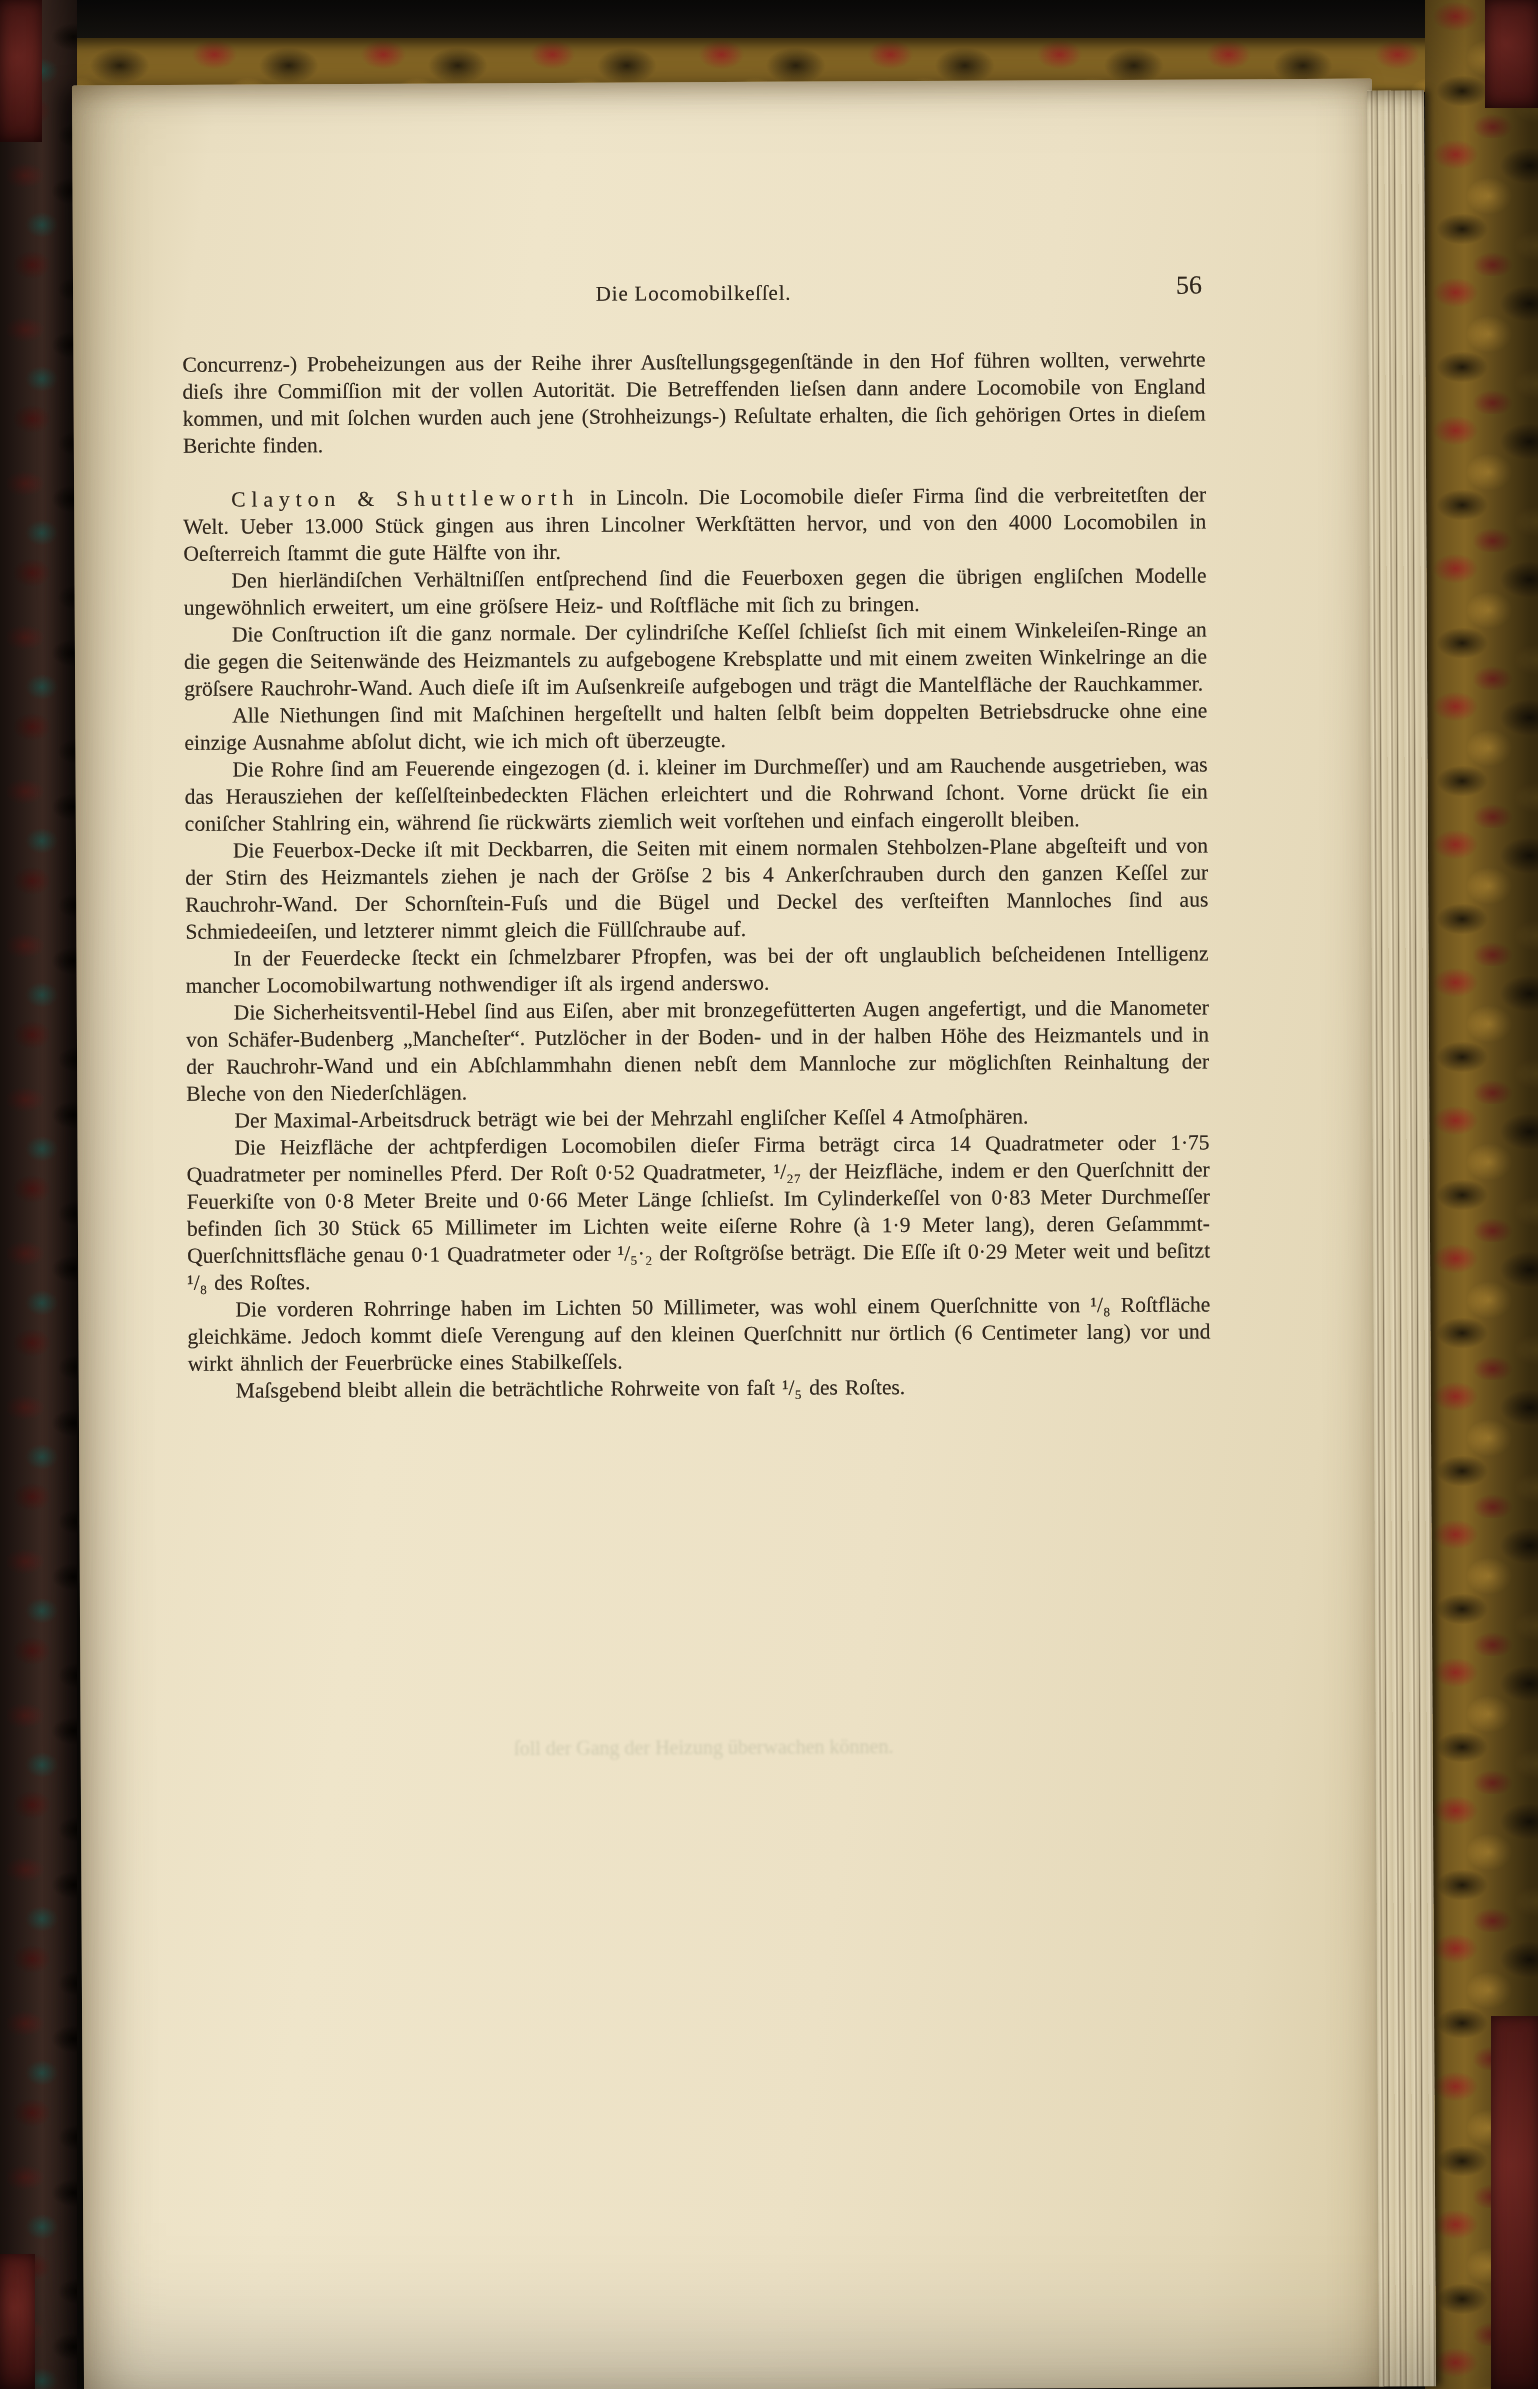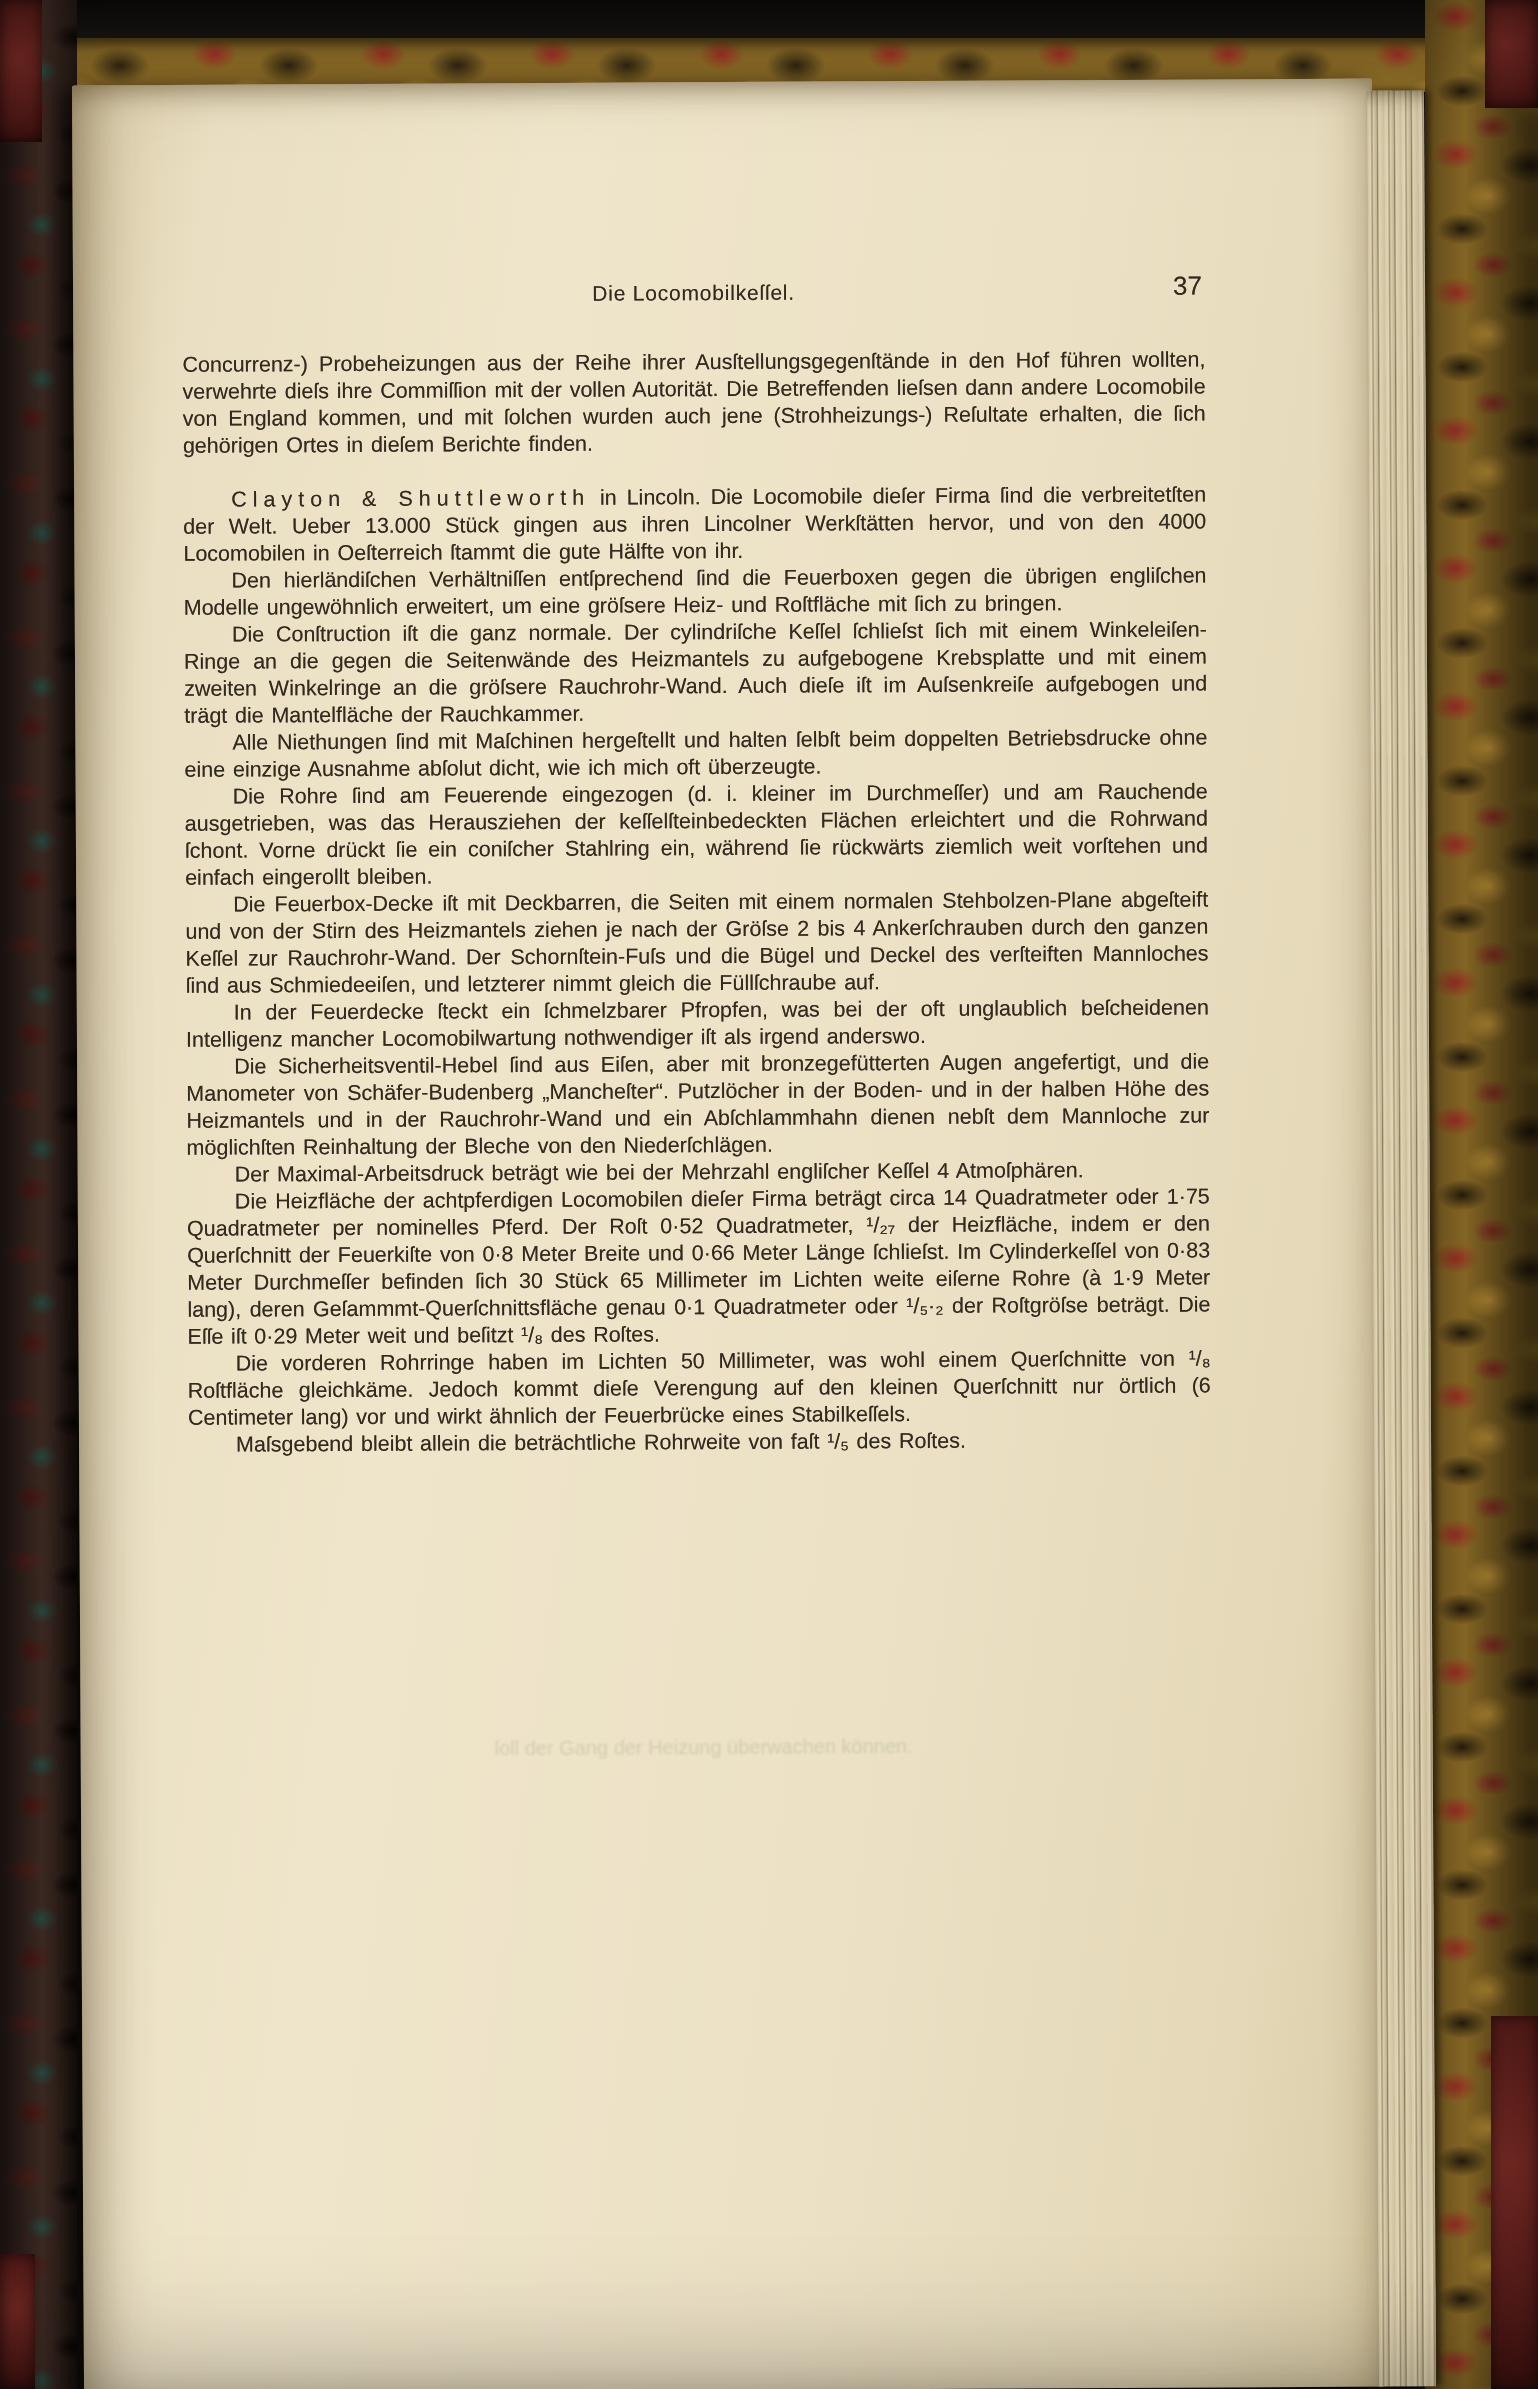--- a/index.html
+++ b/index.html
@@ -2,21 +2,21 @@
 <html lang="de" style="font-size:12.3px"><head>
 <meta charset="utf-8">
 <style>
   html, body { margin:0; padding:0; background:#14100c; }
 
   #scan {
     position:relative;
     width:1539px; height:2389px;
     overflow:hidden;
     background:#17130e;
-    font-family:Liberation Sans, sans-serif;
+    font-family:Liberation Serif, serif;
   }
 
   
   .marble-cover {
     background-color:#8a6a26;
     background-image:
       radial-gradient(ellipse 35px 23px at 18% 12%, #9f2e24 0%, rgba(159,46,36,0) 65%),
       radial-gradient(ellipse 46px 28px at 62% 20%, #2e2410 0%, rgba(46,36,16,0) 65%),
       radial-gradient(ellipse 38px 31px at 38% 42%, #c89a38 0%, rgba(200,154,56,0) 60%),
       radial-gradient(ellipse 34px 23px at 85% 48%, #7e2820 0%, rgba(126,40,32,0) 65%),
@@ -124,21 +124,21 @@
   <div id="leather-tr" class="leather"></div>
   <div id="leather-br" class="leather"></div>
 
   <div id="page">
     <div id="page-edges"></div>
 
     <div id="content">
 
       <div id="header-row">
         <span id="running-title">Die Locomobilkeſſel.</span>
-        <span id="page-number">37</span>
+        <span id="page-number">56</span>
       </div>
 
       <p class="para">Concurrenz-) Probeheizungen aus der Reihe ihrer Ausſtellungsgegenſtände in den Hof führen wollten, verwehrte dieſs ihre Commiſſion mit der vollen Autorität. Die Betreffenden lieſsen dann andere Locomobile von England kommen, und mit ſolchen wurden auch jene (Strohheizungs-) Reſultate erhalten, die ſich gehörigen Ortes in dieſem Berichte finden.</p>
 
       <p class="para ind sp"><span class="ls">Clayton &amp; Shuttleworth</span><span> in Lincoln. Die Locomobile dieſer Firma ſind die verbreitetſten der Welt. Ueber 13.000 Stück gingen aus ihren Lincolner Werkſtätten hervor, und von den 4000 Locomobilen in Oeſterreich ſtammt die gute Hälfte von ihr.</span></p>
 
       <p class="para ind">Den hierländiſchen Verhältniſſen entſprechend ſind die Feuerboxen gegen die übrigen engliſchen Modelle ungewöhnlich erweitert, um eine gröſsere Heiz- und Roſtfläche mit ſich zu bringen.</p>
       <p class="para ind">Die Conſtruction iſt die ganz normale. Der cylindriſche Keſſel ſchlieſst ſich mit einem Winkeleiſen-Ringe an die gegen die Seitenwände des Heizmantels zu aufgebogene Krebsplatte und mit einem zweiten Winkelringe an die gröſsere Rauchrohr-Wand. Auch dieſe iſt im Auſsenkreiſe aufgebogen und trägt die Mantelfläche der Rauchkammer.</p>
       <p class="para ind">Alle Niethungen ſind mit Maſchinen hergeſtellt und halten ſelbſt beim doppelten Betriebsdrucke ohne eine einzige Ausnahme abſolut dicht, wie ich mich oft überzeugte.</p>
       <p class="para ind">Die Rohre ſind am Feuerende eingezogen (d. i. kleiner im Durchmeſſer) und am Rauchende ausgetrieben, was das Herausziehen der keſſelſteinbedeckten Flächen erleichtert und die Rohrwand ſchont. Vorne drückt ſie ein coniſcher Stahlring ein, während ſie rückwärts ziemlich weit vorſtehen und einfach eingerollt bleiben.</p>

